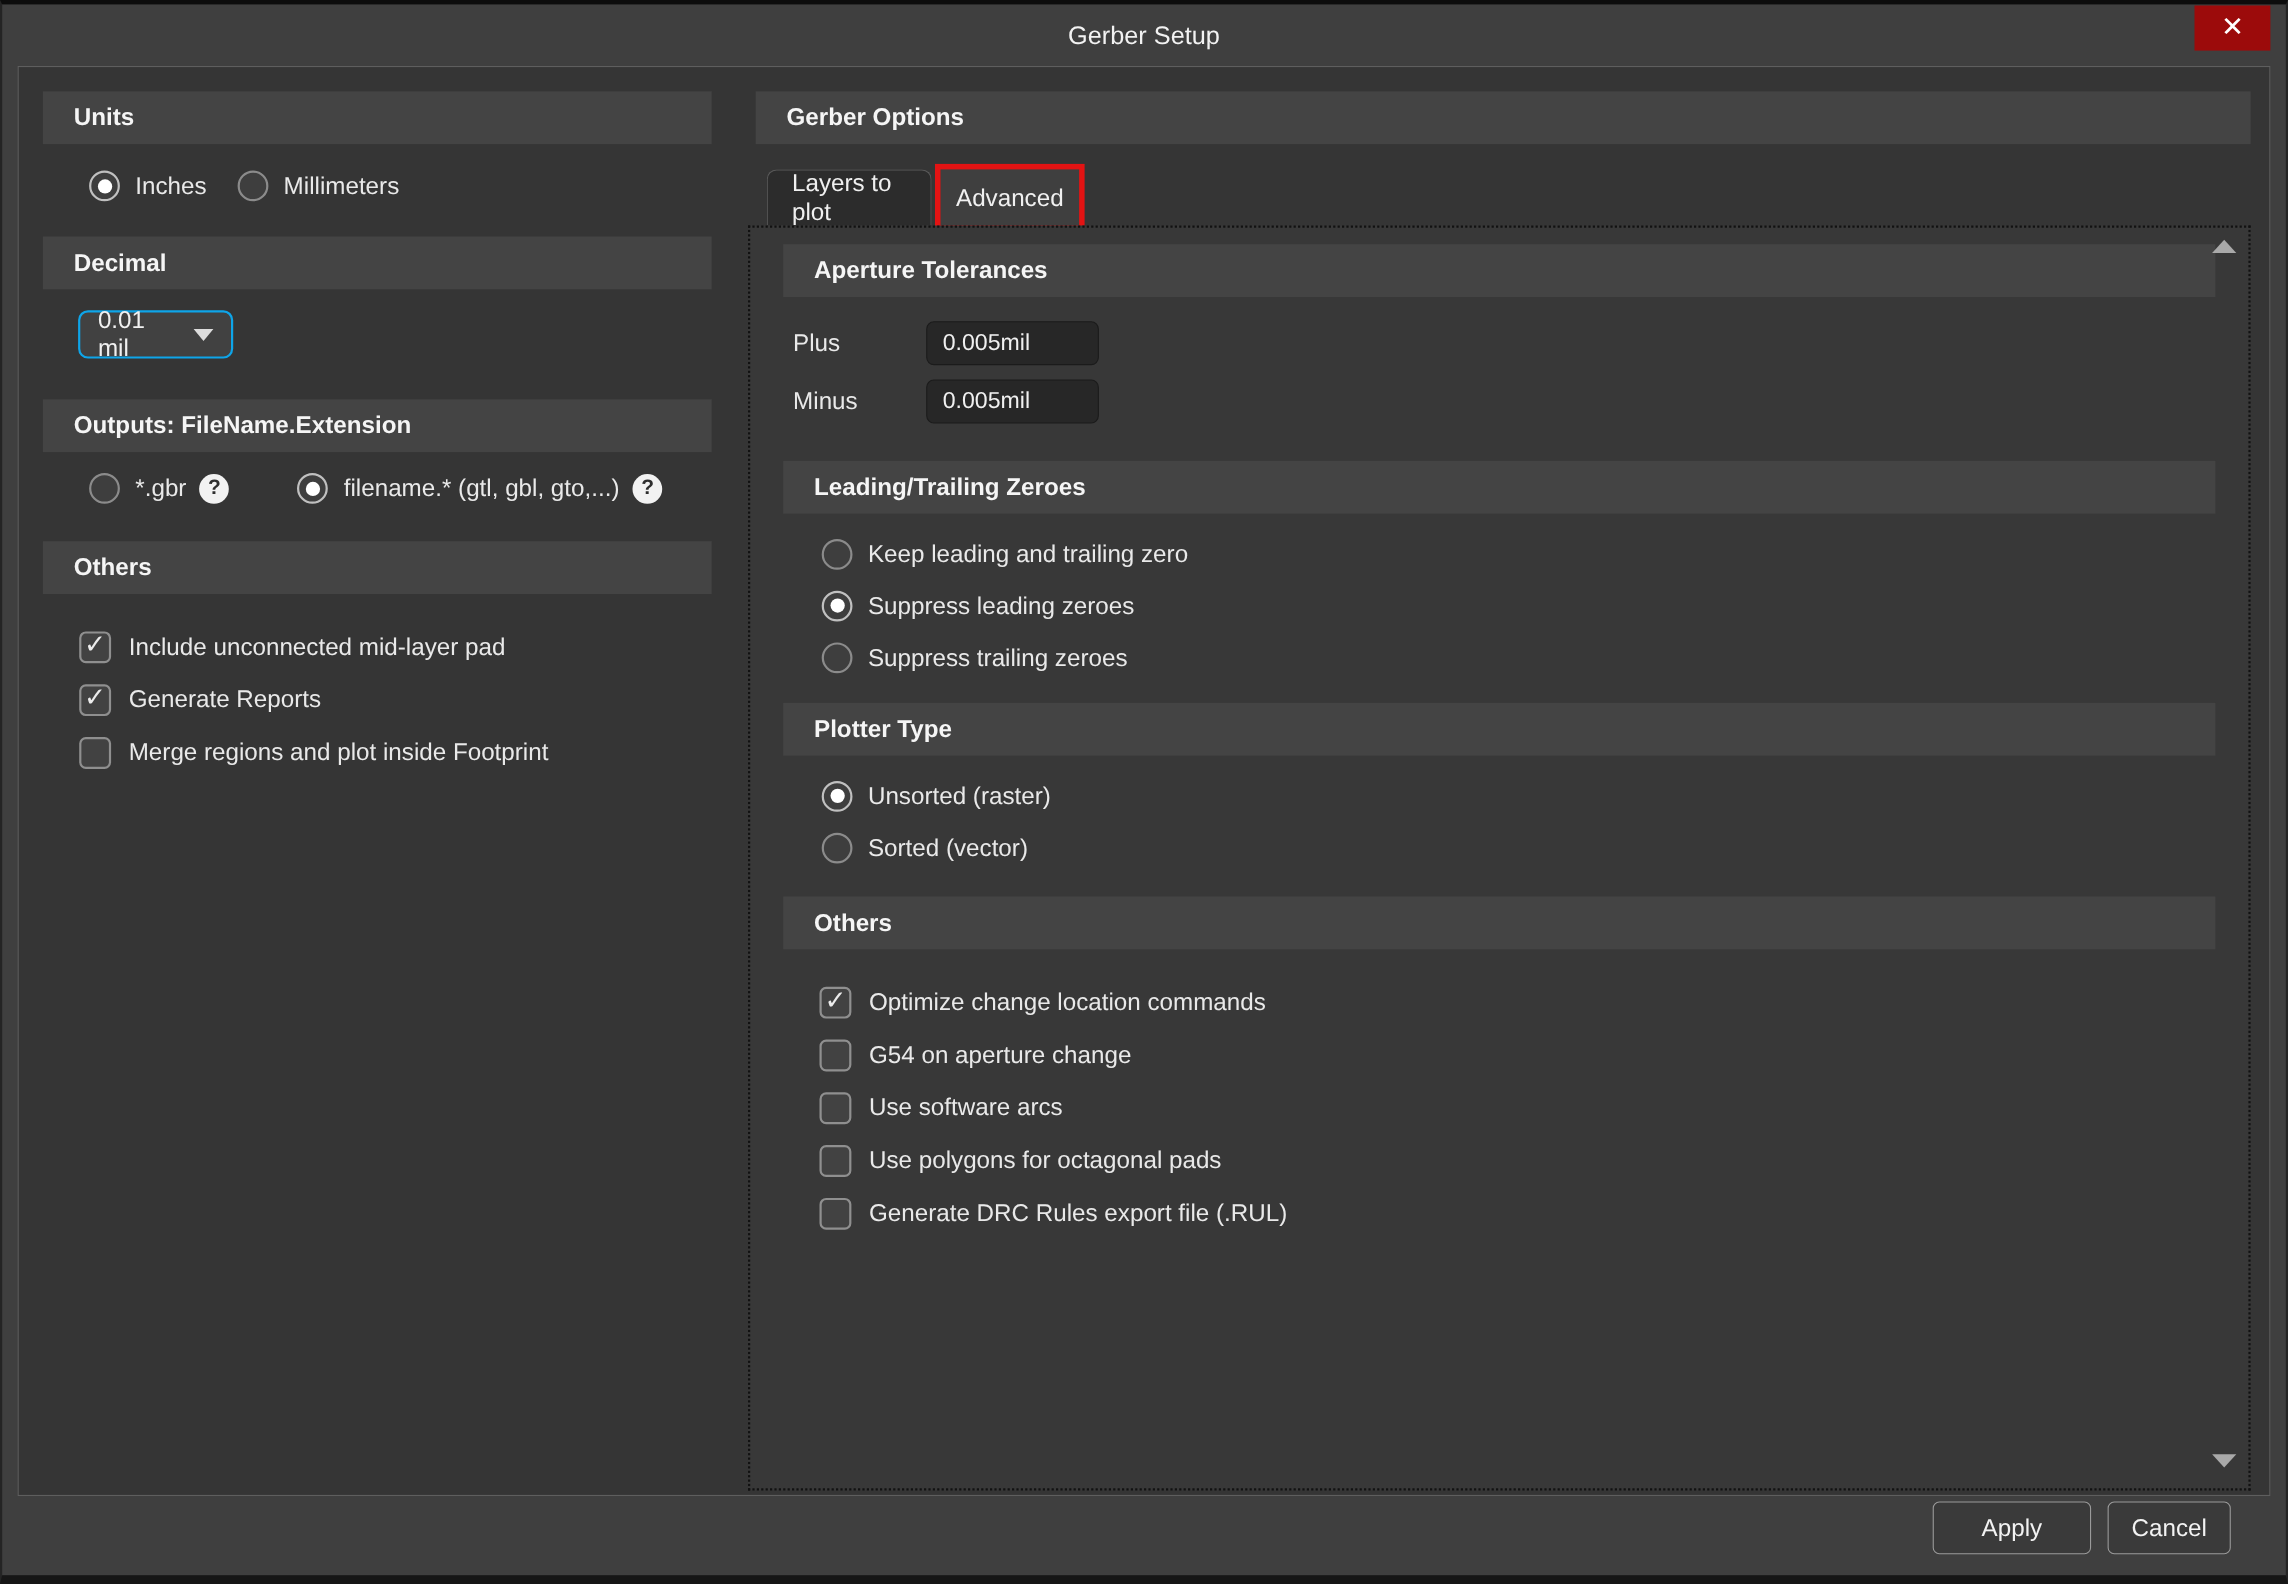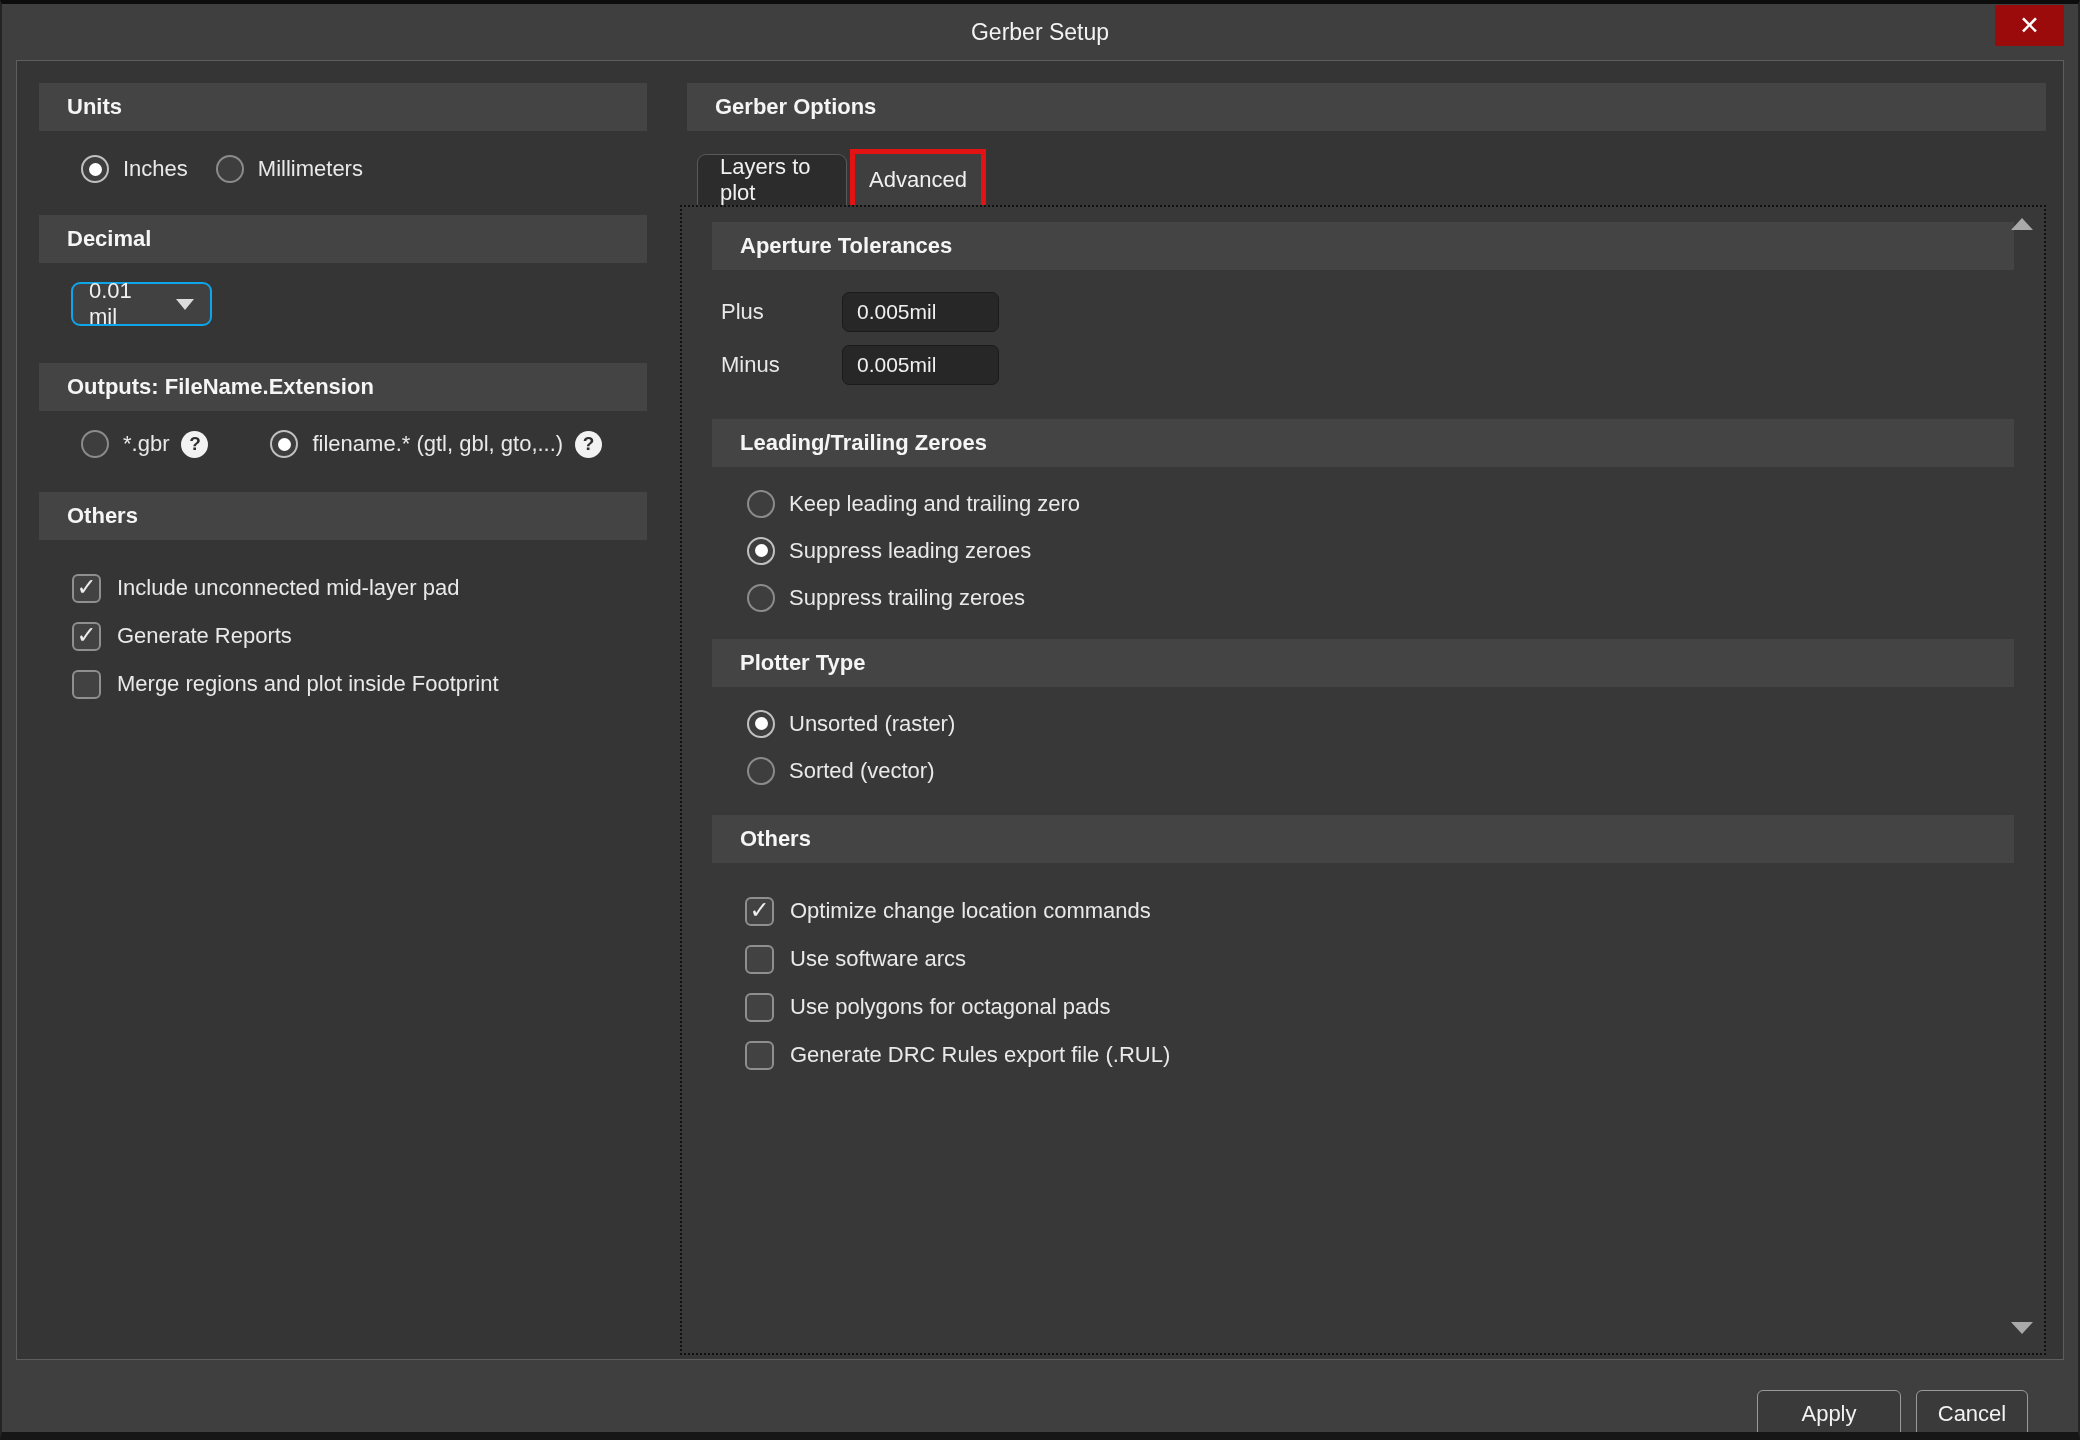--- a/index.html
+++ b/index.html
@@ -78,21 +78,21 @@
   .scroll-btn{position:absolute;right:10px;width:24px;height:18px;display:flex;align-items:center;justify-content:center;}
   .scroll-up{top:8px;}
   .scroll-down{bottom:16px;}
   .tri-up{width:0;height:0;border-left:11px solid transparent;border-right:11px solid transparent;
           border-bottom:12px solid #a9a9a9;}
   .tri-down{width:0;height:0;border-left:11px solid transparent;border-right:11px solid transparent;
             border-top:12px solid #a9a9a9;}
   
   .footer{position:absolute;left:0;bottom:0;width:100%;height:84px;}
   .btn{position:absolute;top:17px;height:48px;background:#3a3a3a;border:1px solid #9a9a9a;
-       border-radius:6px;color:#f2f2f2;font-size:22px;display:flex;align-items:center;justify-content:center;margin-top:25px;}
+       border-radius:6px;color:#f2f2f2;font-size:22px;display:flex;align-items:center;justify-content:center;}
   .btn-apply{right:177px;width:144px;}
   .btn-cancel{right:50px;width:112px;}
 </style>
 </head>
 <body>
 
 <div class="window">
 
   <div class="titlebar">
     <div class="title">Gerber Setup</div>
@@ -216,20 +216,24 @@
         <div class="sec-header ph-rothers">Others</div>
         <div class="check-list" id="right-others-checks">
             <div class="check-row">
               <span class="checkbox">
                 <span class="mark">✓</span>
               </span>
               <span class="opt-label">Optimize change location commands</span>
             </div>
             <div class="check-row">
               <span class="checkbox"></span>
+              <span class="opt-label">G54 on aperture change</span>
+            </div>
+            <div class="check-row">
+              <span class="checkbox"></span>
               <span class="opt-label">Use software arcs</span>
             </div>
             <div class="check-row">
               <span class="checkbox"></span>
               <span class="opt-label">Use polygons for octagonal pads</span>
             </div>
             <div class="check-row">
               <span class="checkbox"></span>
               <span class="opt-label">Generate DRC Rules export file (.RUL)</span>
             </div>

